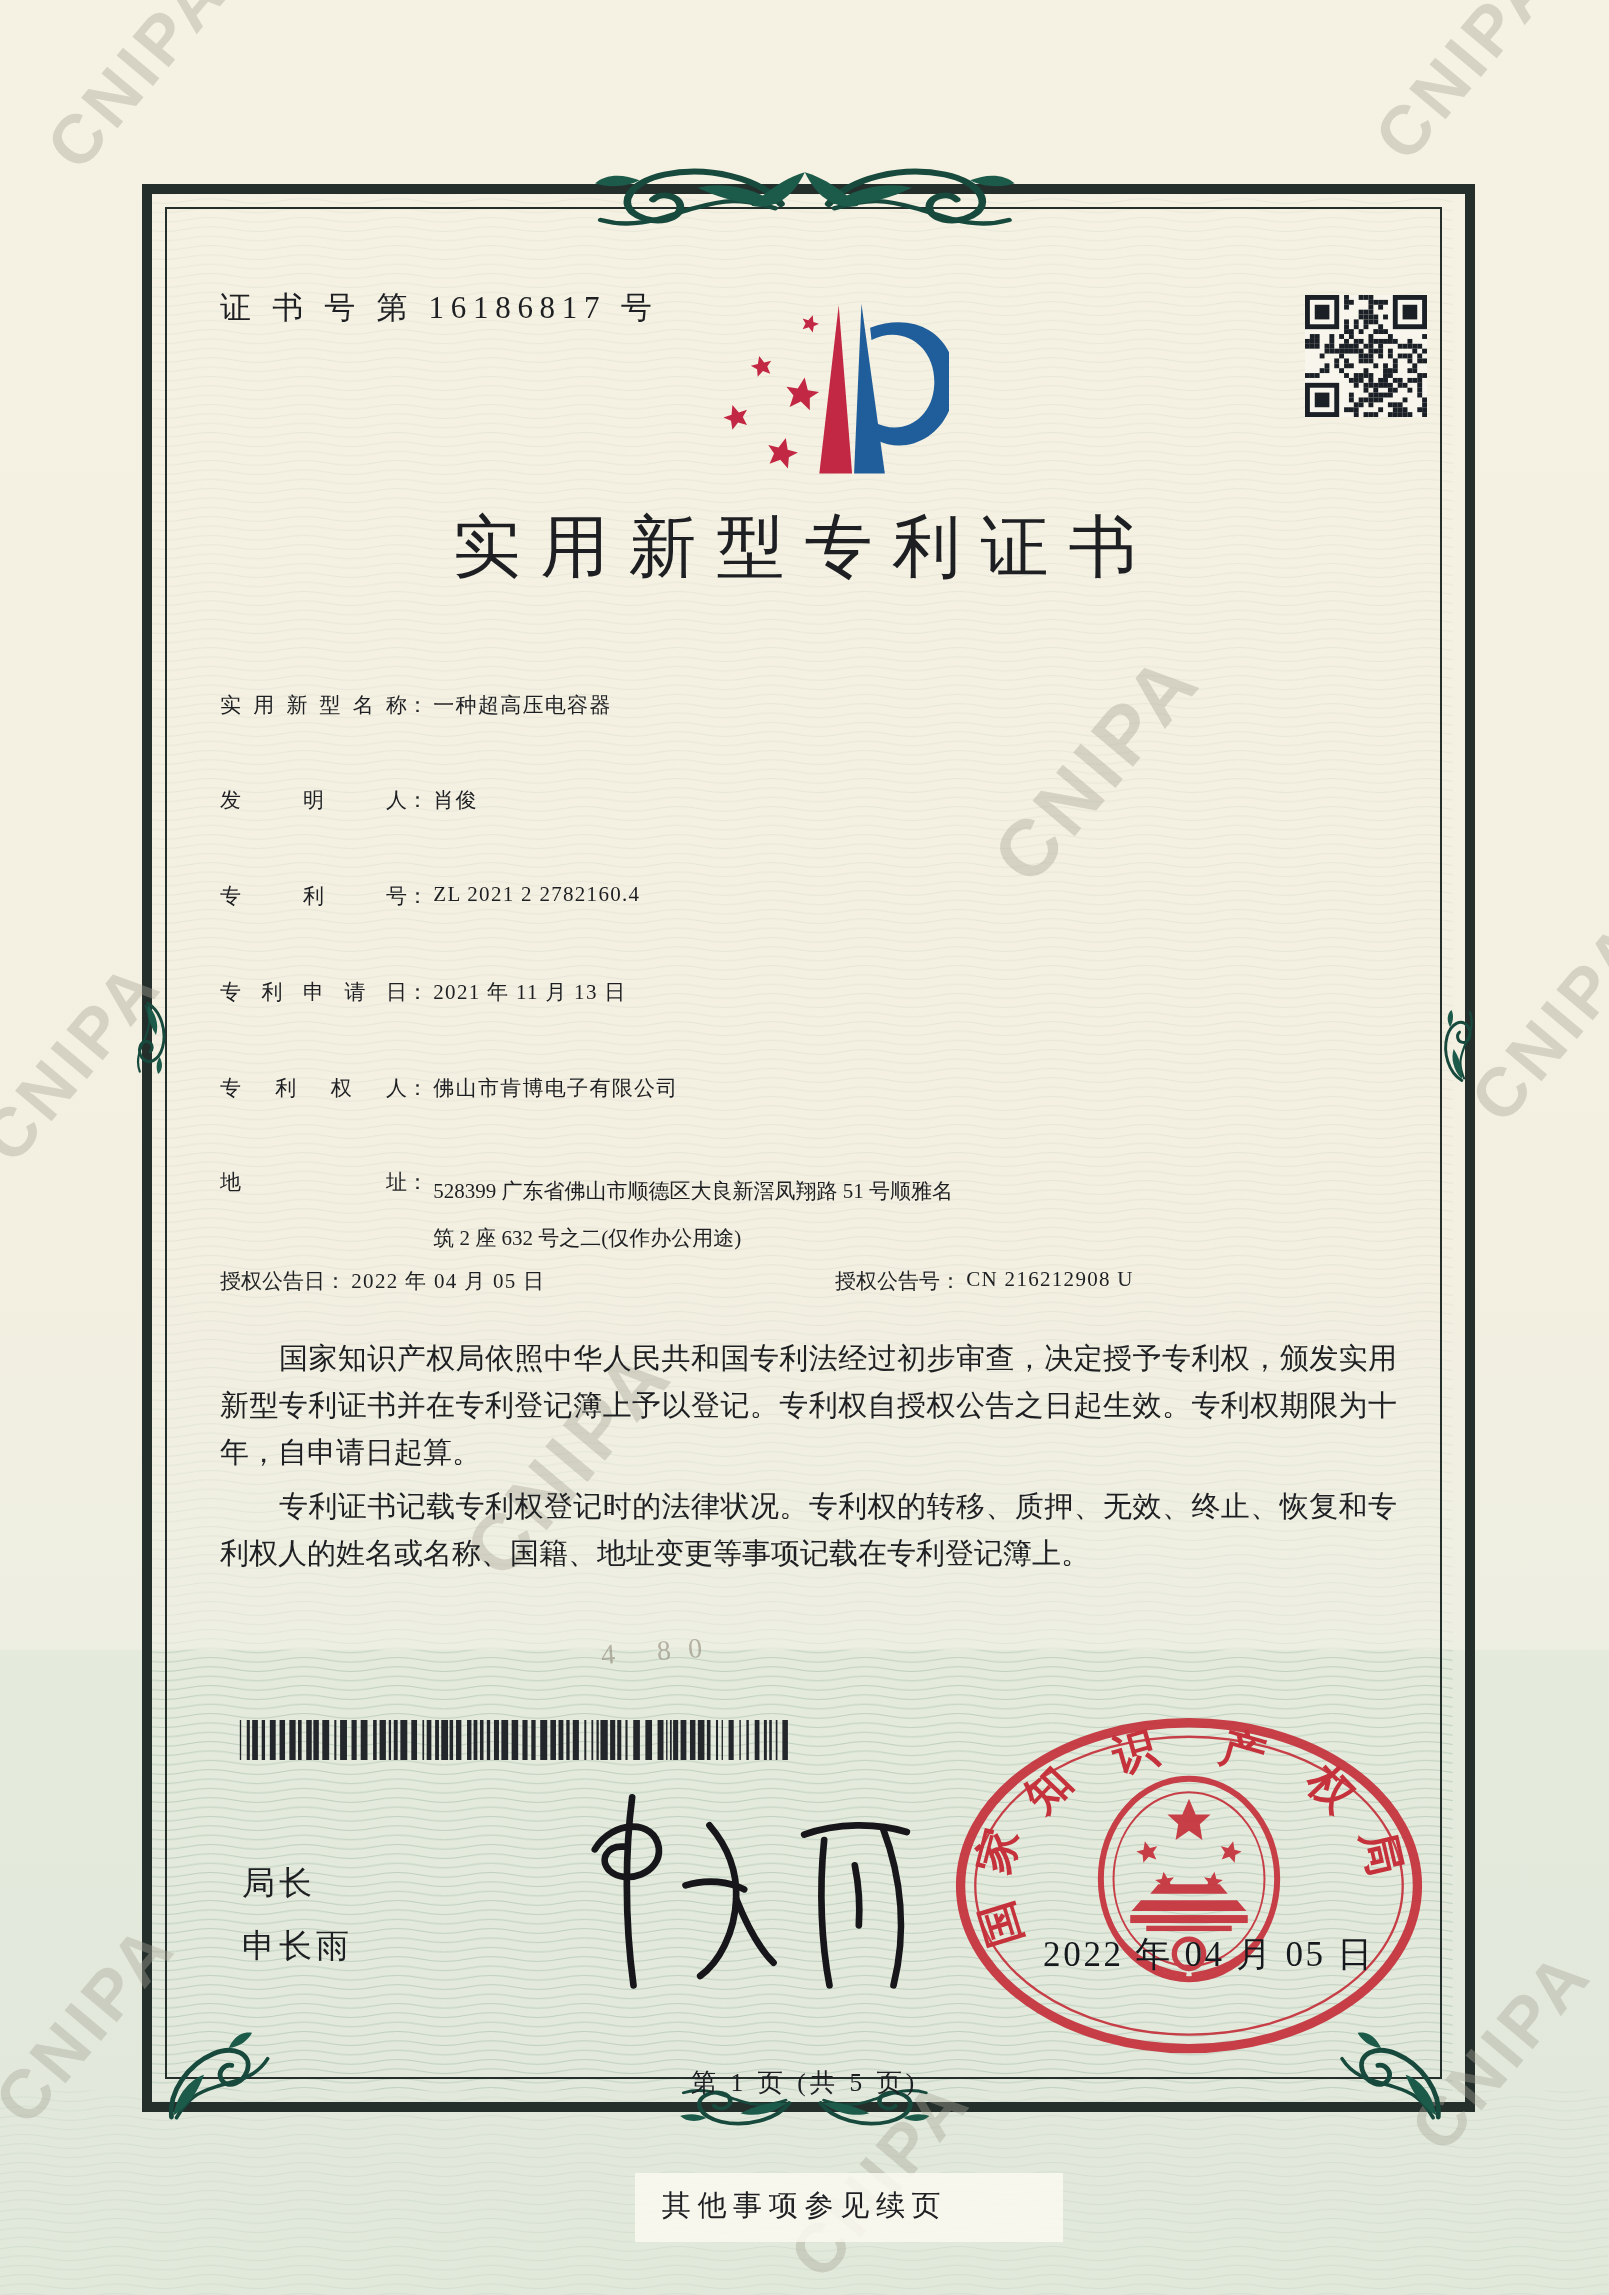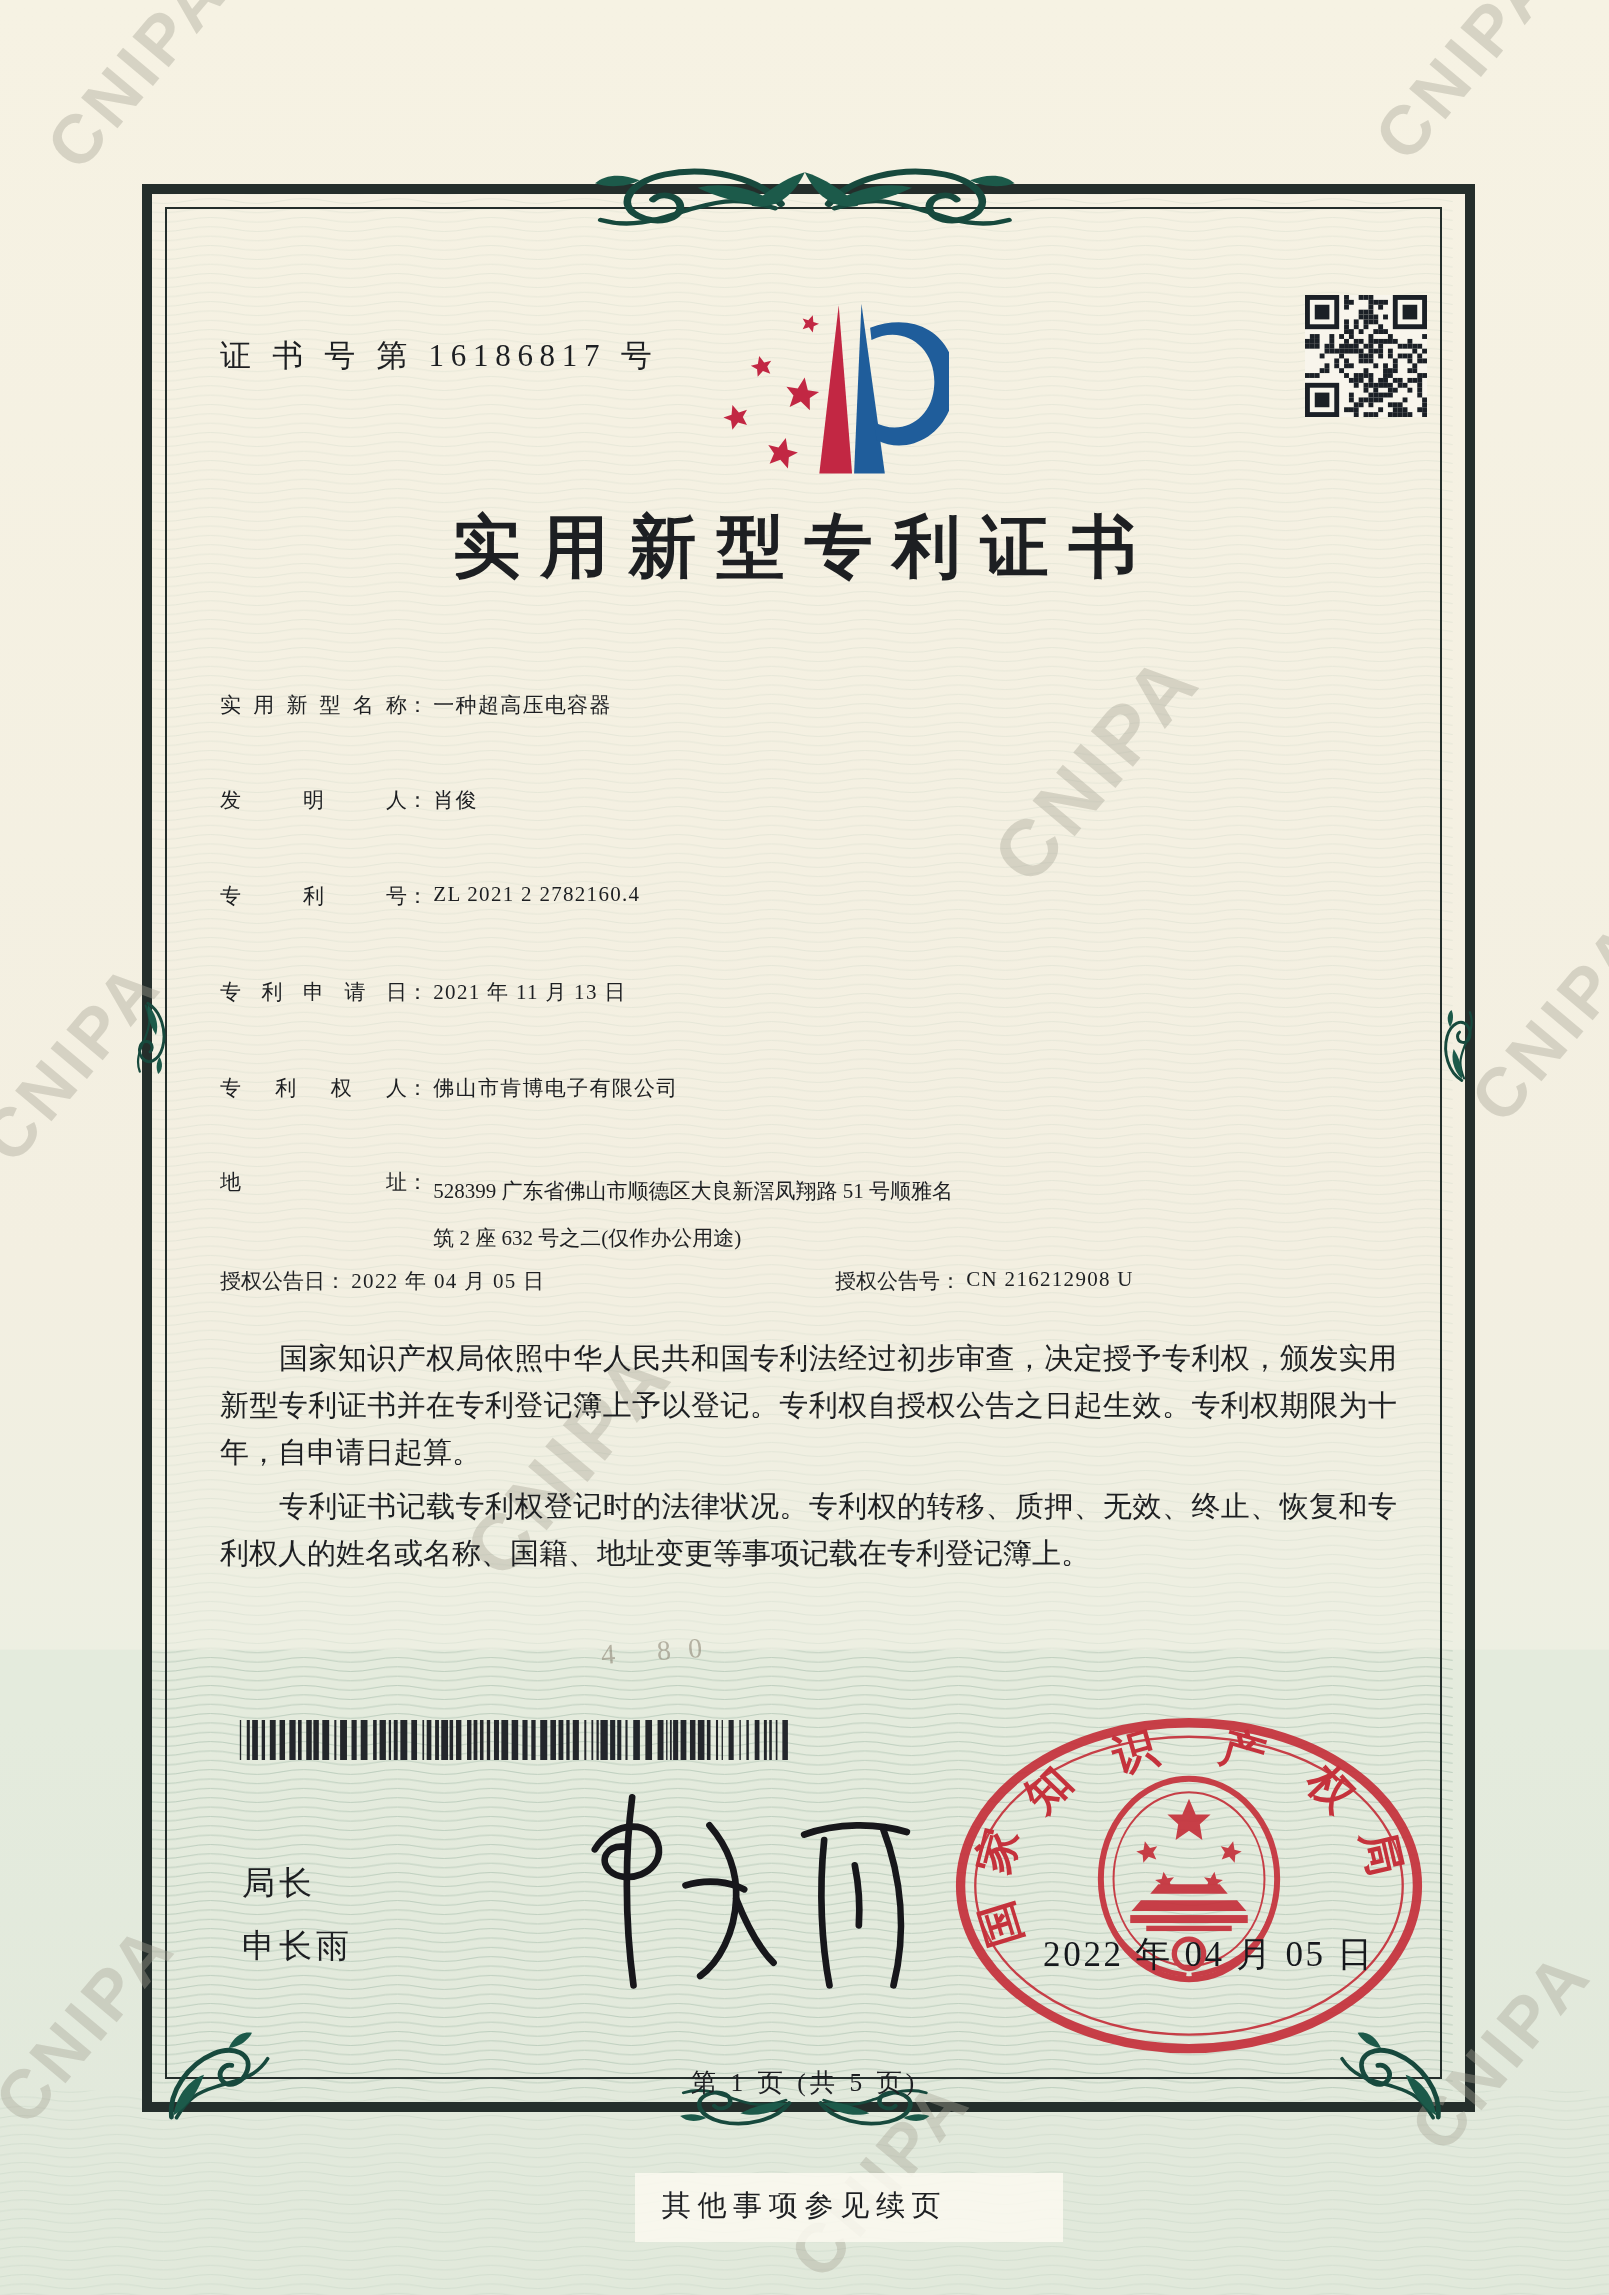--- a/index.html
+++ b/index.html
@@ -11,23 +11,23 @@
   
   .wm{position:absolute;font-family:"Liberation Sans","DejaVu Sans",sans-serif;
       font-weight:700;font-size:69px;letter-spacing:5.3px;color:rgba(167,164,150,.40);
       transform:rotate(-50deg);z-index:2;white-space:nowrap;}
   
   .frame-outer{position:absolute;left:142px;top:184px;width:1313px;height:1908px;
       border:10px solid #242e2b;z-index:1;}
   .frame-inner{position:absolute;left:165px;top:207px;width:1273px;height:1868px;
       border:2px solid #242e2b;z-index:1;}
   
-  .certno{position:absolute;left:220px;top:287px;font-size:31px;letter-spacing:6.7px;z-index:3;margin-top:48px;}
+  .certno{position:absolute;left:220px;top:287px;font-size:31px;letter-spacing:6.7px;z-index:3;}
   .title{position:absolute;left:0;top:502px;width:100%;text-align:center;font-size:68px;
-      font-weight:700;letter-spacing:20px;z-index:3;}
+      font-weight:400;letter-spacing:20px;z-index:3;}
   
   .row{position:absolute;left:220px;width:1196px;font-size:21px;z-index:3;white-space:nowrap;}
   .flabel{display:inline-block;width:187px;text-align:justify;text-align-last:justify;vertical-align:top;}
   .flabel.nat{width:auto;text-align:left;text-align-last:auto;}
   .colon{display:inline-block;vertical-align:top;margin-right:5.3px;}
   .fval{display:inline-block;vertical-align:top;letter-spacing:1.3px;}
   .addrblock{display:inline-block;vertical-align:top;width:969px;white-space:normal;line-height:47px;}
   .grantno{position:absolute;left:615px;top:0;}
   
   .paras{position:absolute;left:220px;top:1335px;width:1177px;font-size:29px;line-height:47px;

